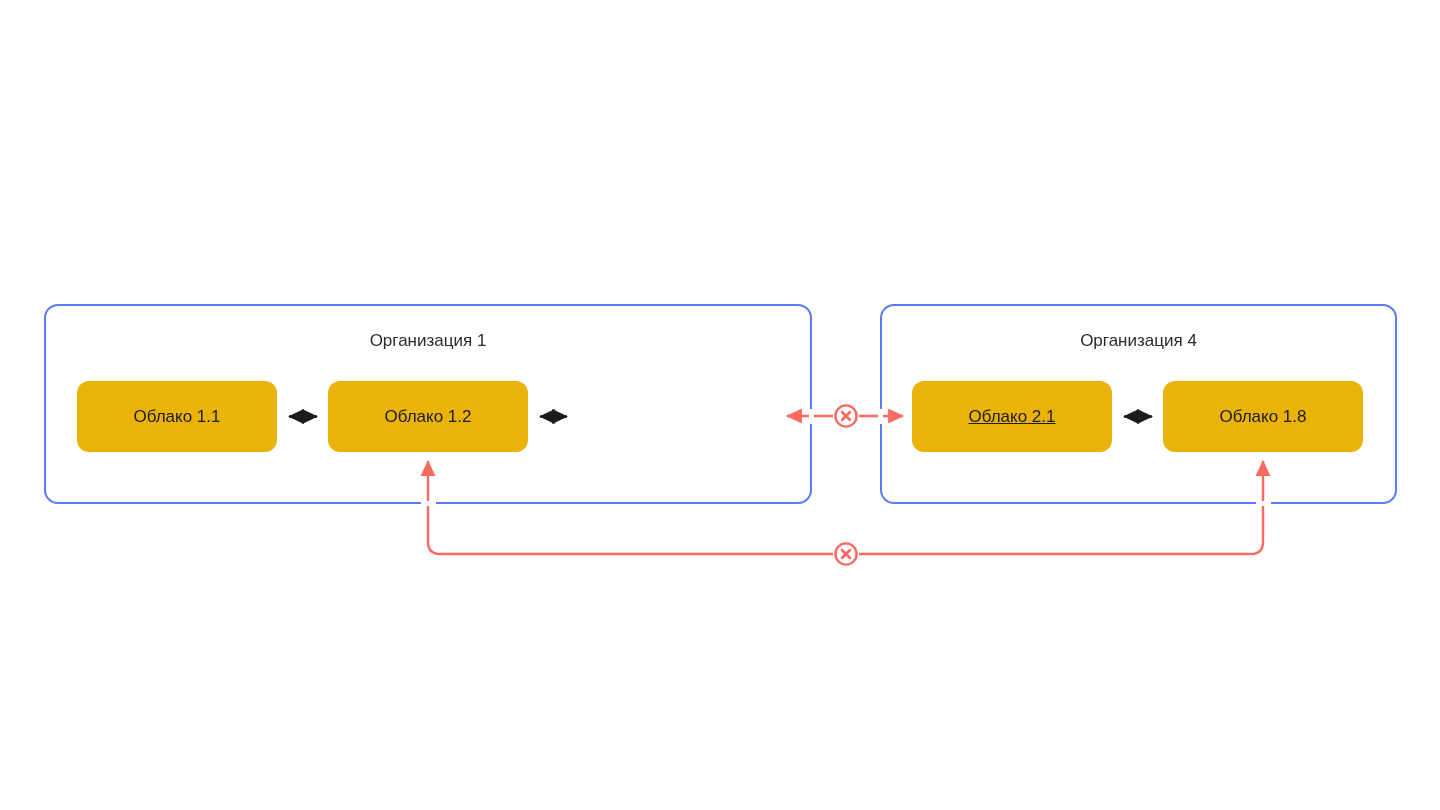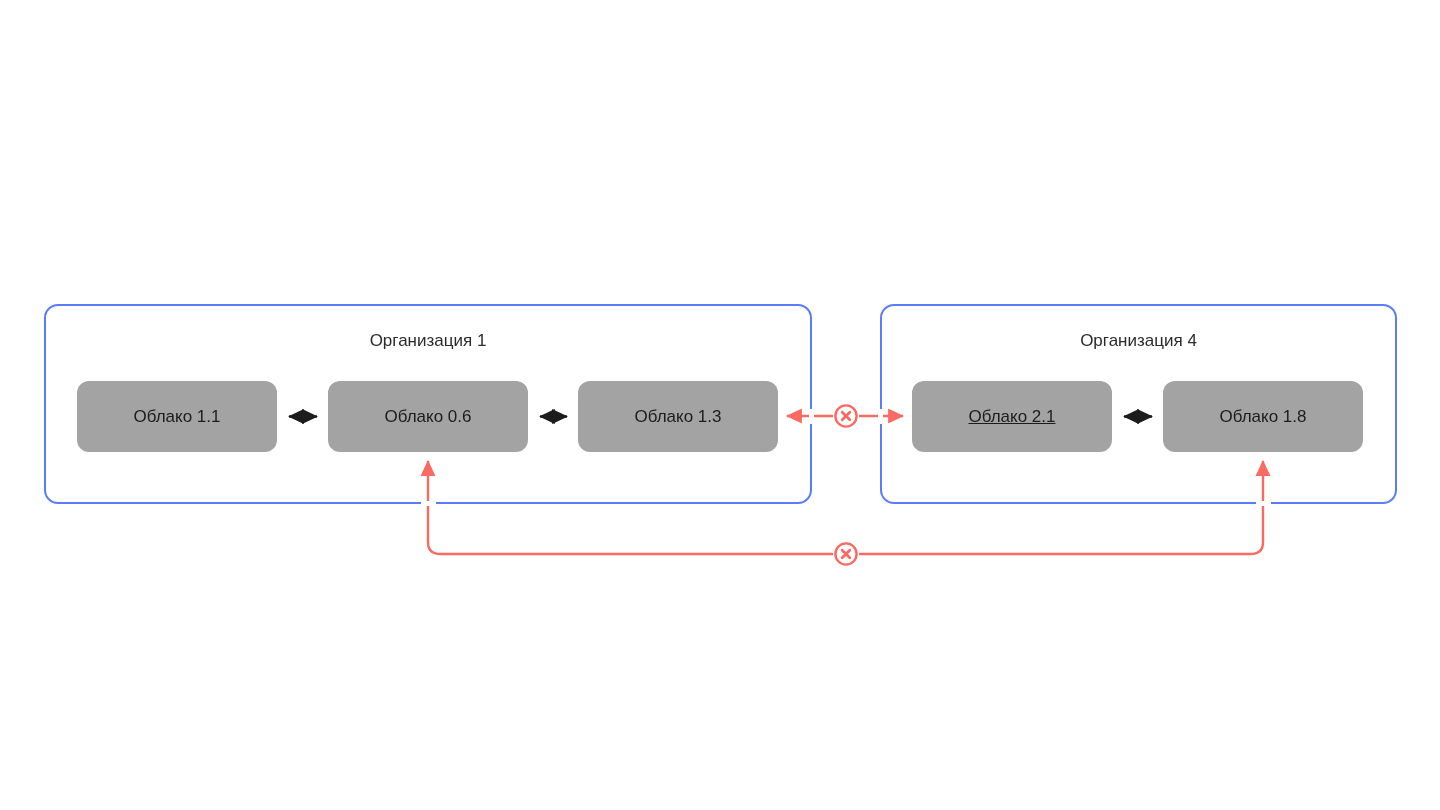--- a/index.html
+++ b/index.html
@@ -38,21 +38,21 @@
     position: absolute;
     text-align: center;
     font-size: 17px;
     line-height: 20px;
     color: #2b2b2b;
     white-space: nowrap;
   }
   .cloud-box {
     position: absolute;
     box-sizing: border-box;
-    background: #a3a3a3;
+    background: #eab308;
     border-radius: 12px;
     display: flex;
     align-items: center;
     justify-content: center;
   }
   .cloud-label {
     font-size: 17px;
     line-height: 20px;
     color: #1c1c1c;
     white-space: nowrap;
@@ -75,24 +75,21 @@
   <div class="org-box" style="left:44px; top:304px; width:768px; height:200px;"></div>
   <div class="org-title" style="left:44px; top:331px; width:768px;">Организация 1</div>
 
   <div class="org-box" style="left:880px; top:304px; width:517px; height:200px;"></div>
   <div class="org-title" style="left:880px; top:331px; width:517px;">Организация 4</div>
 
   <div class="cloud-box" style="left:77px; top:381px; width:200px; height:71px;">
     <span class="cloud-label">Облако 1.1</span>
   </div>
   <div class="cloud-box" style="left:328px; top:381px; width:200px; height:71px;">
-    <span class="cloud-label">Облако 0.6</span>
-  </div>
-  <div class="cloud-box" style="left:578px; top:381px; width:200px; height:71px;">
-    <span class="cloud-label">Облако 1.3</span>
+    <span class="cloud-label">Облако 1.2</span>
   </div>
 
   <div class="cloud-box" style="left:912px; top:381px; width:200px; height:71px;text-decoration:underline;">
     <span class="cloud-label">Облако 2.1</span>
   </div>
   <div class="cloud-box" style="left:1163px; top:381px; width:200px; height:71px;">
     <span class="cloud-label">Облако 1.8</span>
   </div>
 
   <svg class="layer" viewBox="0 0 1440 810" xmlns="http://www.w3.org/2000/svg">

